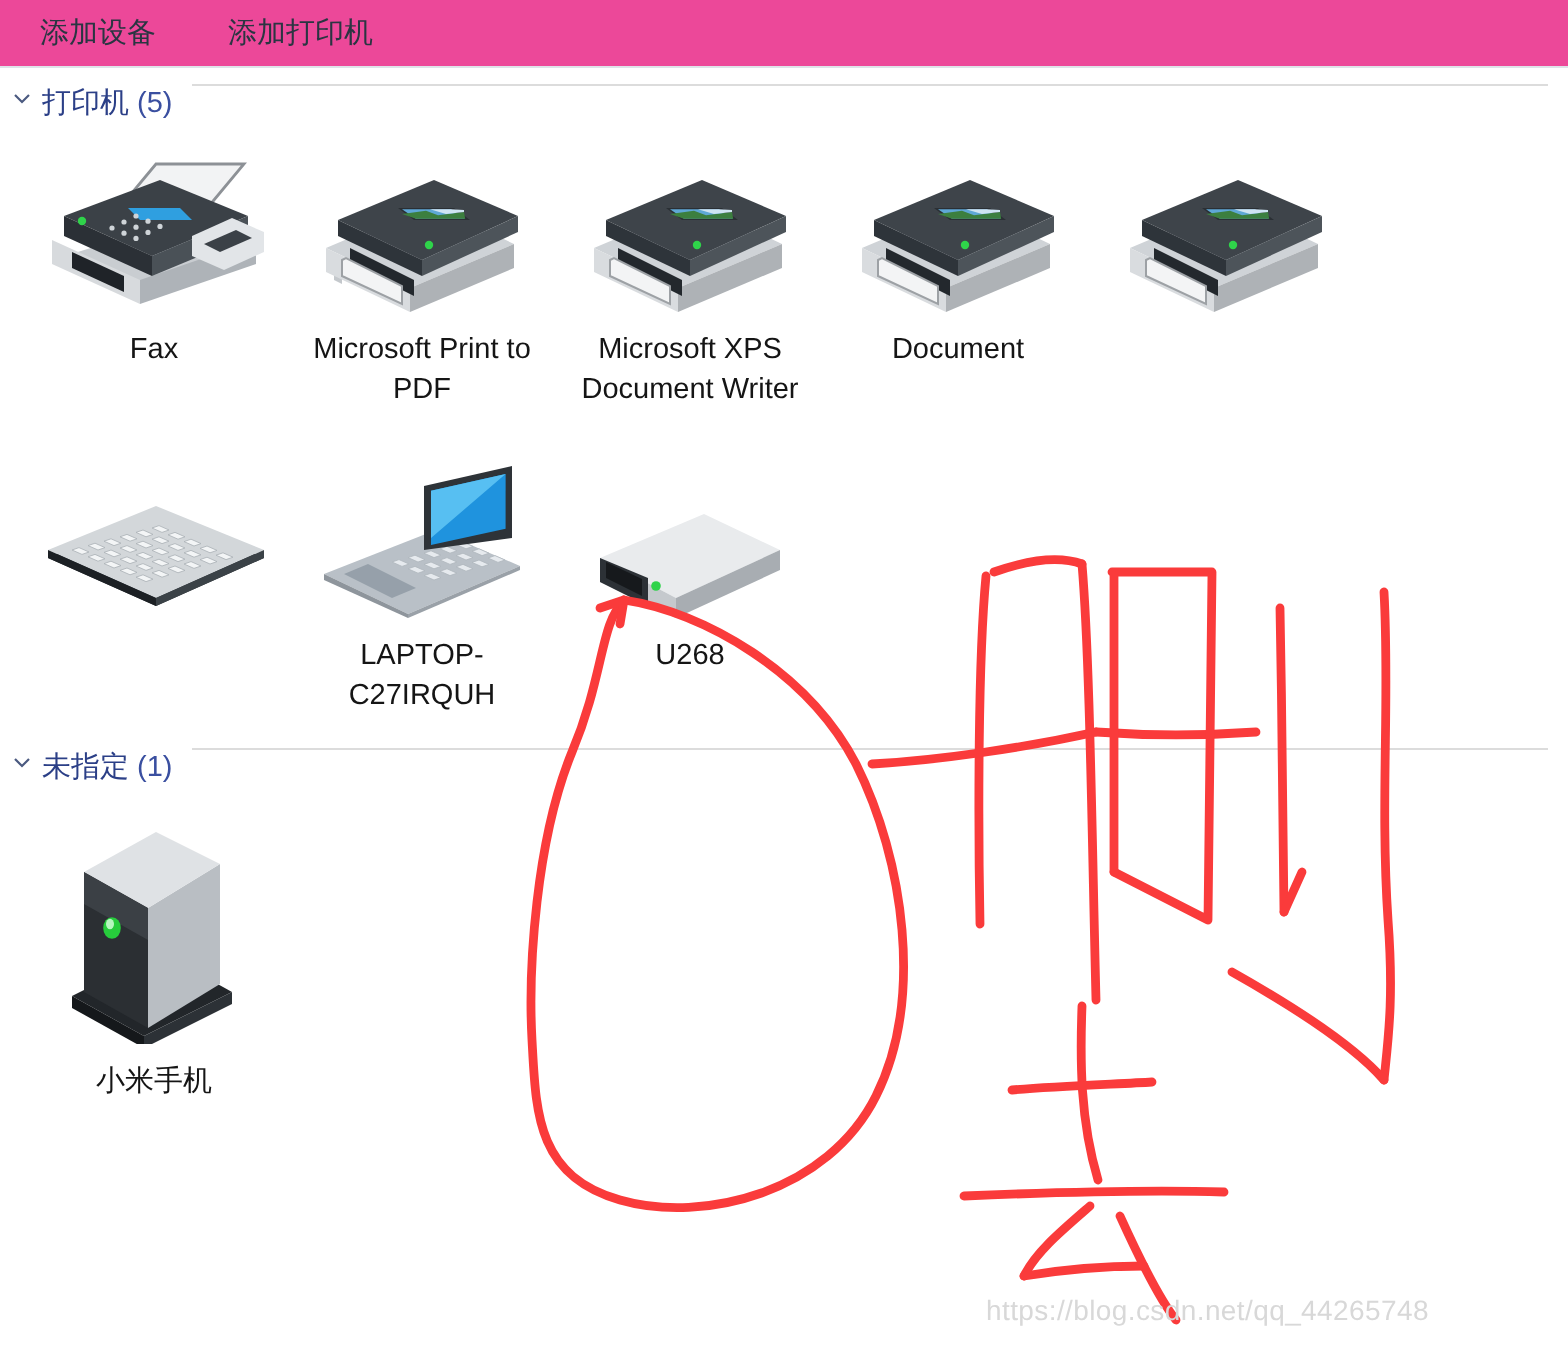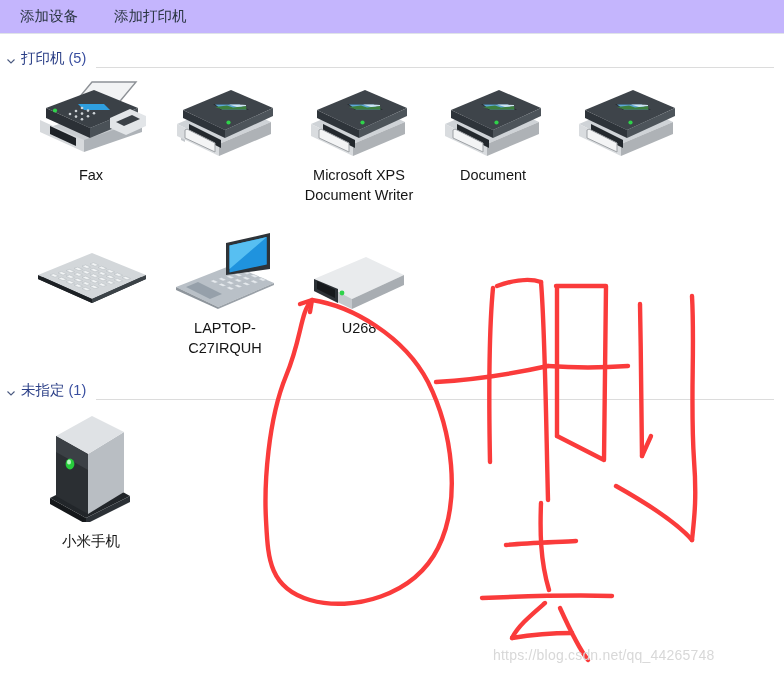--- a/index.html
+++ b/index.html
@@ -6,40 +6,40 @@
   body{
     width:784px;height:674px;
     background:#ffffff;
     font-family:"Liberation Sans","DejaVu Sans",sans-serif;
     overflow:hidden;
     position:relative;
   }
   
   #toolbar{
     height:34px;
-    background:#c4b5fd;
+    background:#ec4899;
     border-bottom:1px solid #dfe3e8;
     display:flex;
     align-items:center;
     padding-left:8px;
     box-sizing:border-box;
   }
   .tb-btn{
     font-size:14.5px;
     color:#2a3542;
     padding:4px 12px;
     margin-right:12px;
     cursor:default;
     white-space:nowrap;
   }
 
   
   .section-header{
     display:flex;
-    align-items:flex-end;
+    align-items:flex-start;
     height:26px;
     padding-left:4px;
     padding-right:10px;
   }
   .chev{
     width:14px;height:14px;
     display:inline-block;
     flex:0 0 auto;
     position:relative;
     margin-right:3px;
@@ -54,21 +54,21 @@
   .sec-count{color:#3a4fa0;}
   .sec-rule{
     flex:1 1 auto;
     height:1px;
     background:#dcdcdc;
   }
 
   .items{
     display:flex;
     align-items:flex-start;
-    padding-left:24px;
+    padding-left:10px;
   }
   .item{
     width:134px;
     display:flex;
     flex-direction:column;
     align-items:center;
     padding-top:10px;
     cursor:default;
   }
   .icon-box{
@@ -185,20 +185,21 @@
           <polygon points="56,52 56,60 104,38 104,30" fill="#4d545a"></polygon>
           <polygon points="44,26 72,26 80,32 52,32" fill="#2a2f34"></polygon>
           <polygon points="46,26.6 70.5,26.6 77.6,31.4 53,31.4" fill="#5fa8d6"></polygon>
           <polygon points="46,29 58,27.4 64,29.6 77,28 77.6,31.4 53,31.4" fill="#3c7f3f"></polygon>
           <polygon points="46,26.6 60,26.6 68,29 77,28 77,27 70.5,26.6" fill="#cfe4f2"></polygon>
           <circle cx="59.5" cy="44.5" r="2.1" fill="#2fd34a"></circle>
           <polygon points="20,46 52,62 52,70 20,54" fill="#23282d"></polygon>
           <polygon points="16,52 18,51 46,65 46,74 16,60" fill="#f3f4f5" stroke="#9da1a5" stroke-width="1"></polygon>
         </svg>
       </div>
+      <div class="label">Microsoft Print to PDF</div>
     </div>
 
     <div class="item">
       <div class="icon-box">
         <svg width="112" height="78" viewBox="0 0 112 78">
           <polygon points="8,46 50,66 102,44 60,24" fill="#cfd3d7"></polygon>
           <polygon points="8,46 8,58 50,78 50,66" fill="#d9dcdf"></polygon>
           <polygon points="50,66 50,78 102,56 102,44" fill="#aeb2b6"></polygon>
           <polygon points="14,32 56,52 104,30 62,12" fill="#3e444a"></polygon>
           <polygon points="14,32 14,40 56,60 56,52" fill="#2e343a"></polygon>

